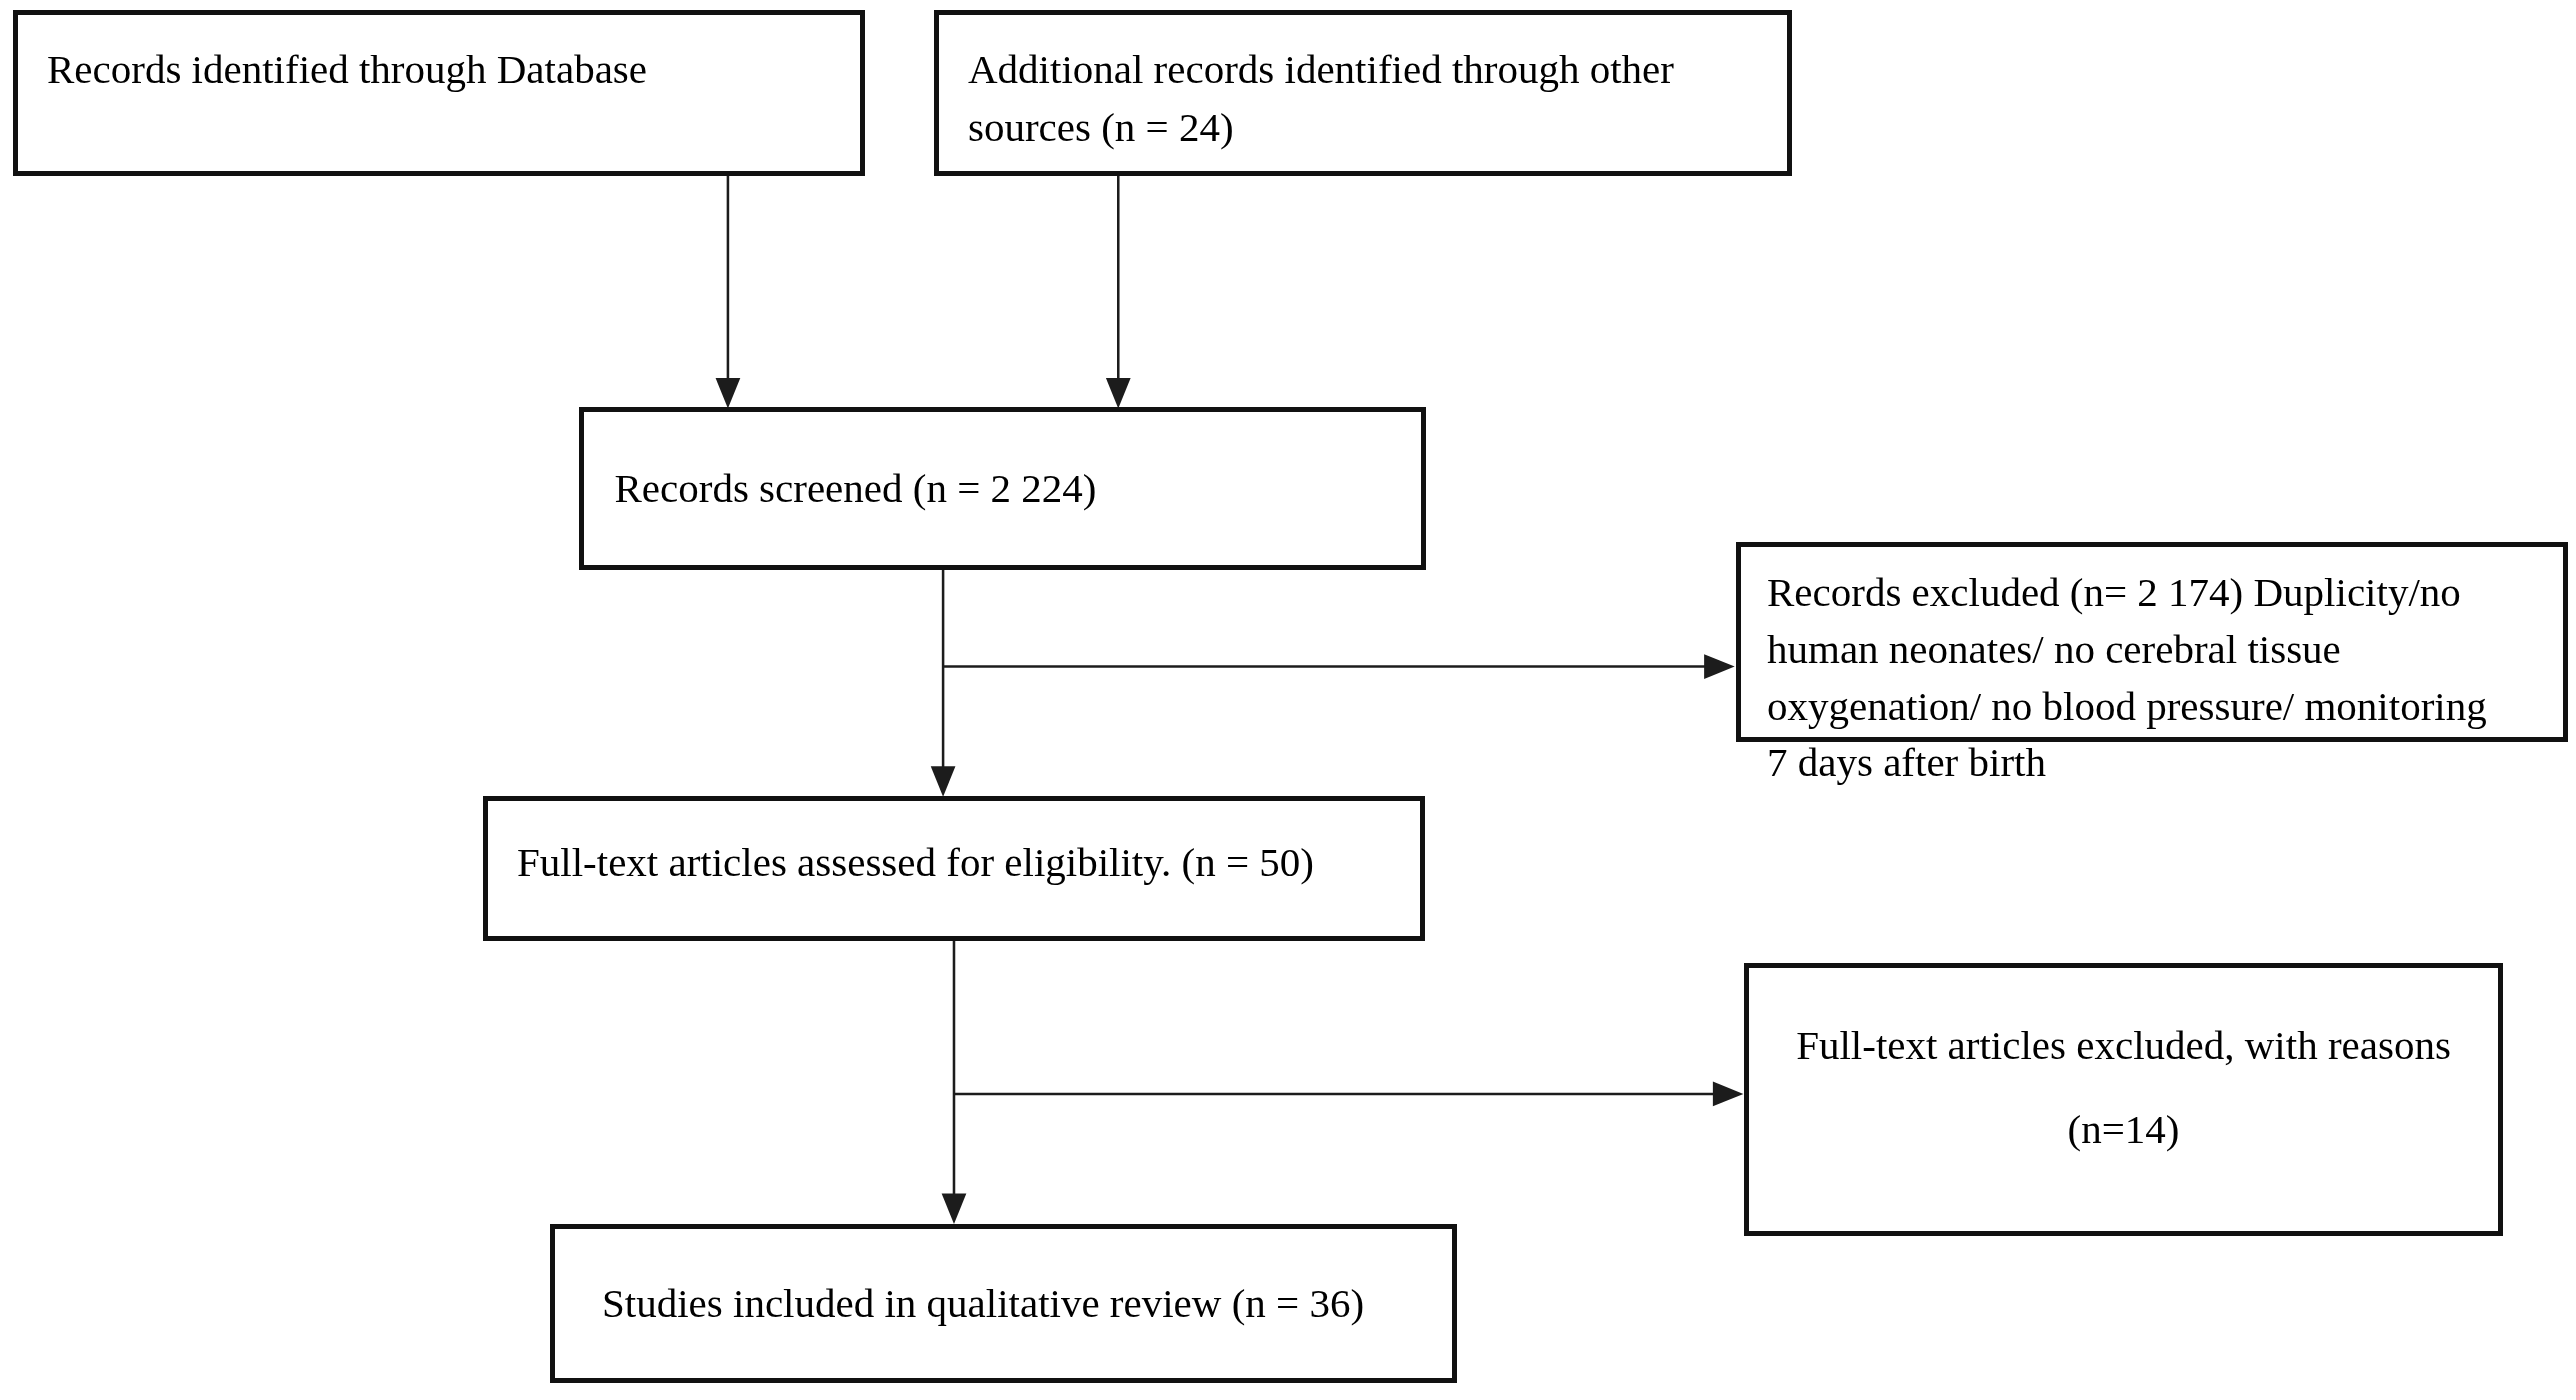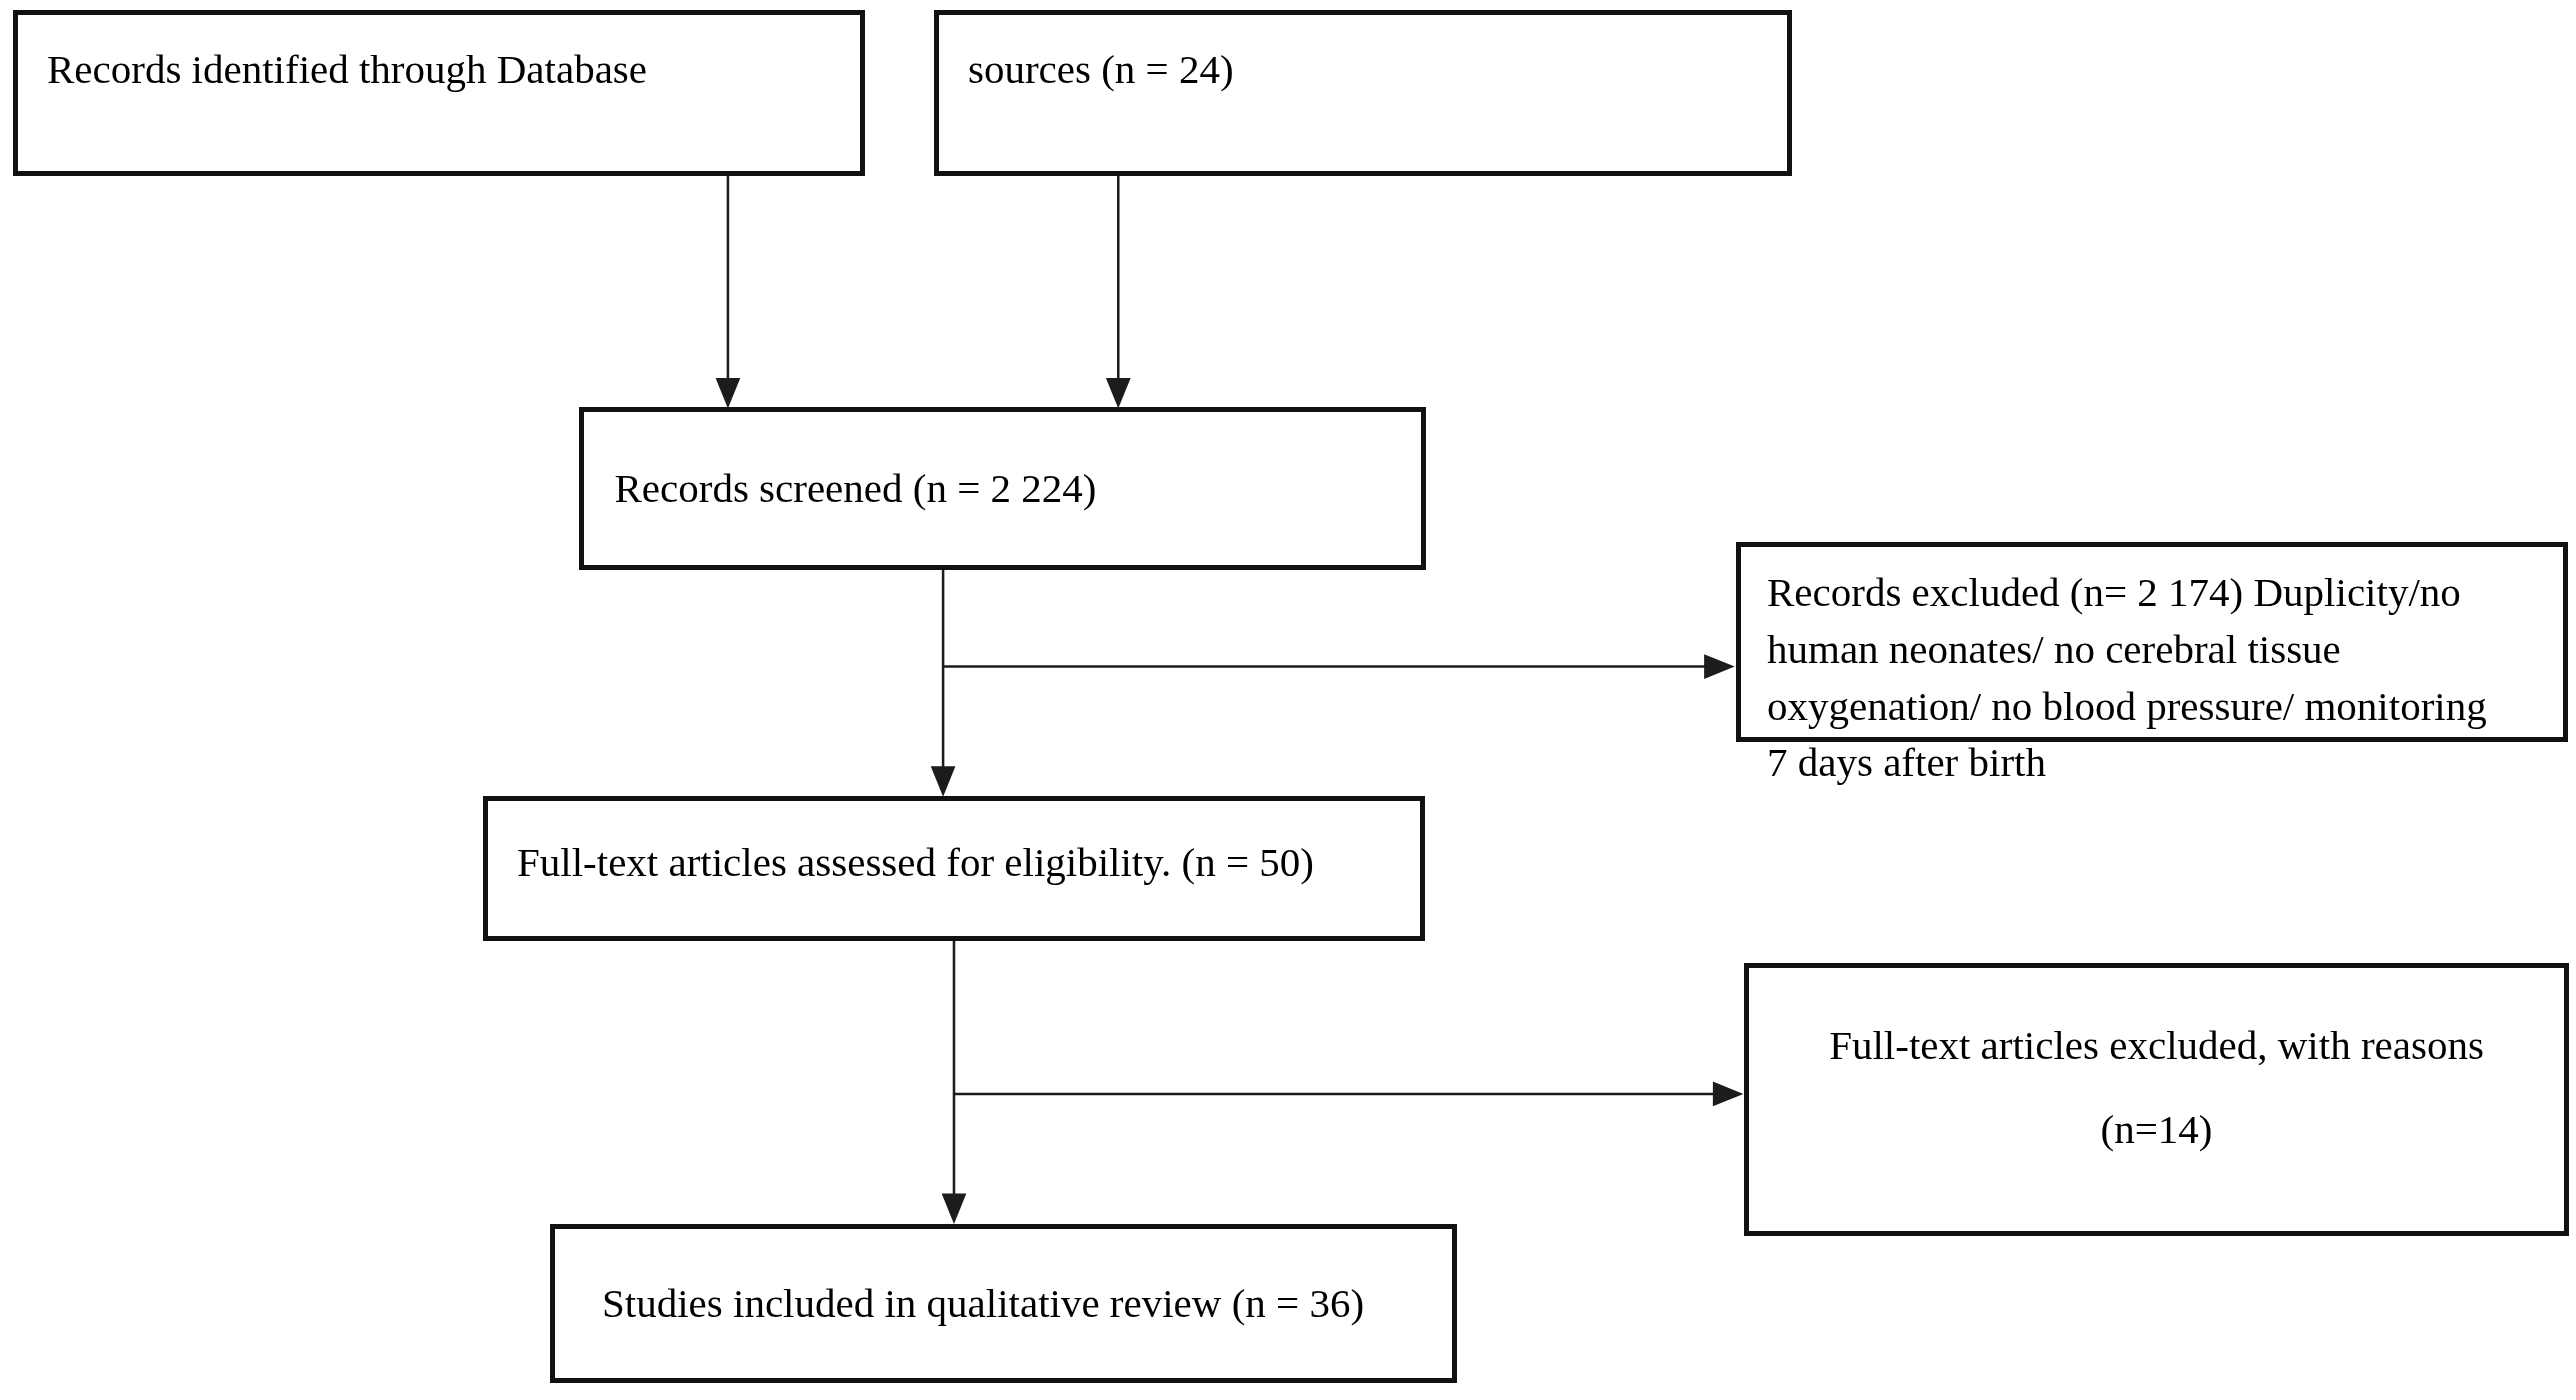--- a/index.html
+++ b/index.html
@@ -71,39 +71,40 @@
       <line x1="1312" y1="1505" x2="2360" y2="1505"></line>
       <polygon points="2398,1505 2356,1488 2356,1522"></polygon>
     </g>
   </svg>
 
   <div class="box pad-top" id="box-identified" style="left:13px; top:10.2px; width:852px; height:166px;">
     <span class="txt">Records identified through Database</span>
   </div>
 
   <div class="box pad-top" id="box-additional" style="left:934px; top:10.2px; width:858px; height:166px;">
+    <span class="txt">Additional records identified through other</span>
     <span class="txt">sources (n = 24)</span>
   </div>
 
   <div class="box v-center" id="box-screened" style="left:579px; top:407px; width:847px; height:163px;">
     <span class="txt nowrap">Records screened (n = 2 224)</span>
   </div>
 
   <div class="box" id="box-records-excluded" style="left:1736px; top:542px; width:832px; height:200px;">
     <span class="txt">Records excluded (n= 2 174) Duplicity/no</span>
     <span class="txt">human neonates/ no cerebral tissue</span>
     <span class="txt">oxygenation/ no blood pressure/ monitoring</span>
     <span class="txt">7 days after birth</span>
   </div>
 
   <div class="box pad-top" id="box-fulltext-assessed" style="left:483px; top:796px; width:942px; height:145px; padding-top:32px;">
     <span class="txt nowrap">Full-text articles assessed for eligibility. (n = 50)</span>
   </div>
 
-  <div class="box" id="box-fulltext-excluded" style="left:1744px; top:963px; width:825px; height:273px;">
+  <div class="box" id="box-fulltext-excluded" style="left:1744px; top:963px; width:759px; height:273px;">
     <span class="txt">Full-text articles excluded, with reasons</span>
     <span class="txt line2">(n=14)</span>
   </div>
 
   <div class="box v-center" id="box-included" style="left:550px; top:1224px; width:907px; height:159px;">
     <span class="txt nowrap">Studies included in qualitative review (n = 36)</span>
   </div>
 
 </div>
 

